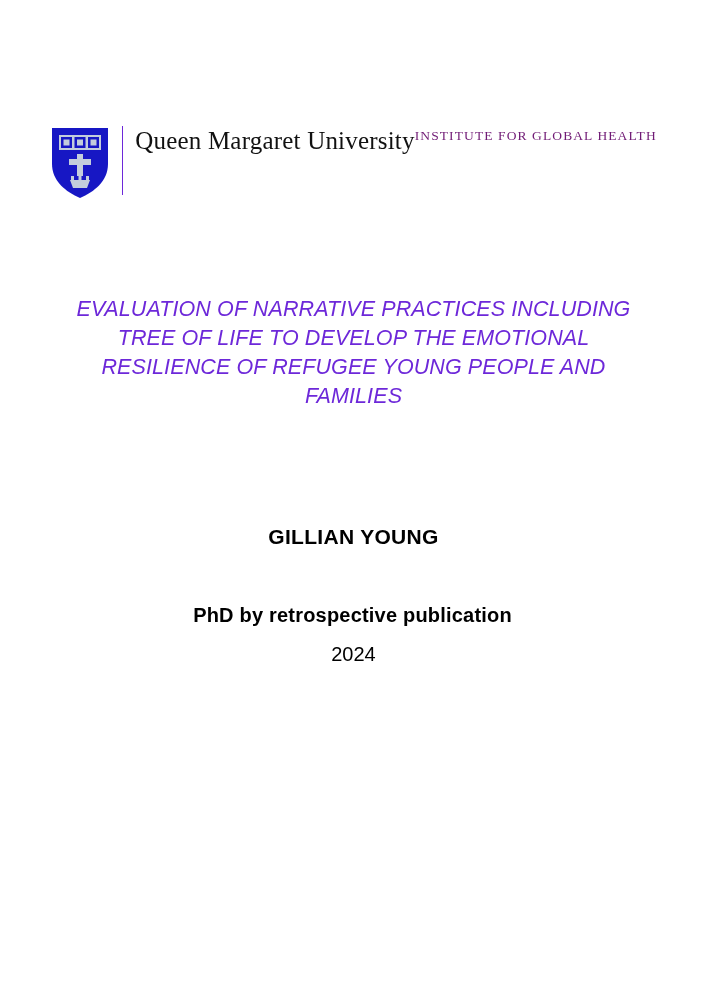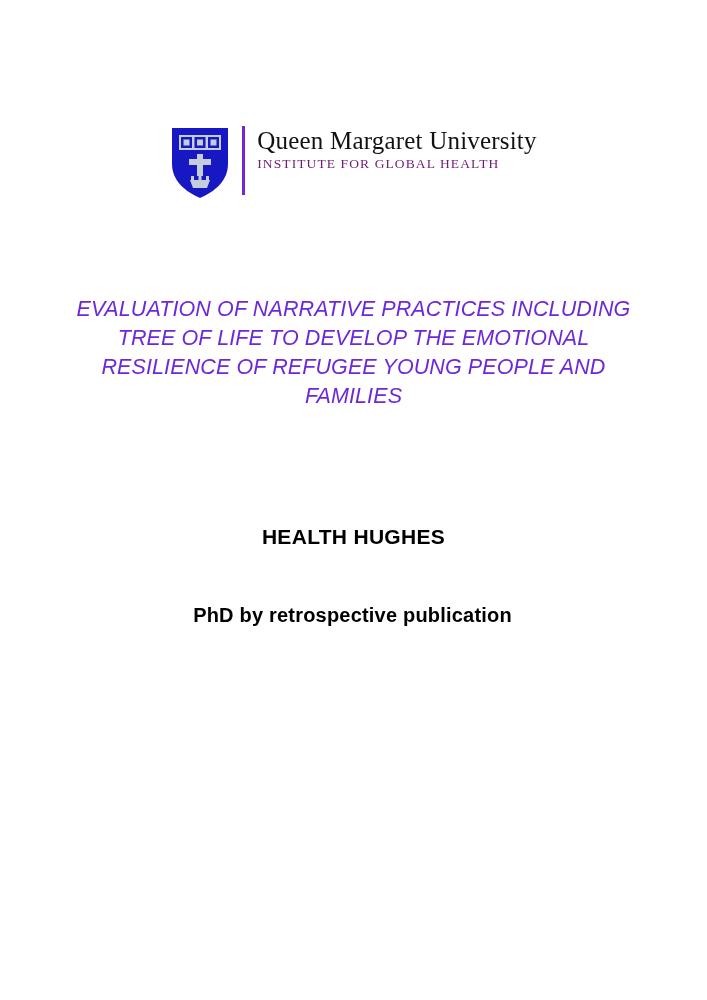--- a/index.html
+++ b/index.html
@@ -37,24 +37,24 @@
     align-items: flex-start;
     gap: 12px;
   }
   .crest {
     width: 60px;
     height: 74px;
     flex: 0 0 auto;
   }
   .logo-text {
     display: flex;
-    flex-direction: column;
+    flex-direction: row;
     justify-content: flex-start;
     padding-top: 1px;
-    border-left: 3px solid #6d28d9;
+    border-left: 1px solid #6d28d9;
     padding-left: 12px;
     height: 68px;
   }
   .uni-name {
     font-family: "Liberation Serif", serif;
     font-size: 25px;
     line-height: 28px;
     color: #111111;
     letter-spacing: 0.2px;
     white-space: nowrap;
@@ -148,18 +148,19 @@
       <div class="logo-text">
         <div class="uni-name">Queen Margaret University</div>
         <div class="inst-line">INSTITUTE FOR GLOBAL HEALTH</div>
       </div>
 
     </div>
   </div>
 
   <div class="doc-title">EVALUATION OF NARRATIVE PRACTICES INCLUDING TREE OF LIFE TO DEVELOP THE EMOTIONAL RESILIENCE OF REFUGEE YOUNG PEOPLE AND FAMILIES</div>
 
-  <div class="author">HEALTH HUGHES</div>
+  <div class="author">GILLIAN YOUNG</div>
 
   <div class="degree">PhD by retrospective publication</div>
 
+  <div class="year">2024</div>
 
 </div>
 
 </body></html>

